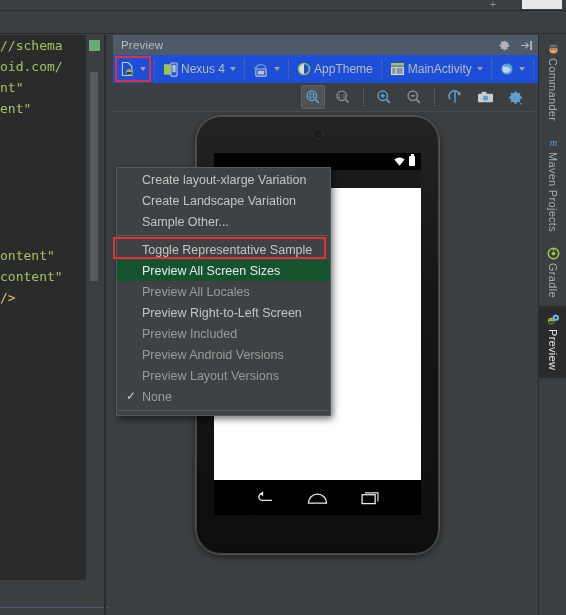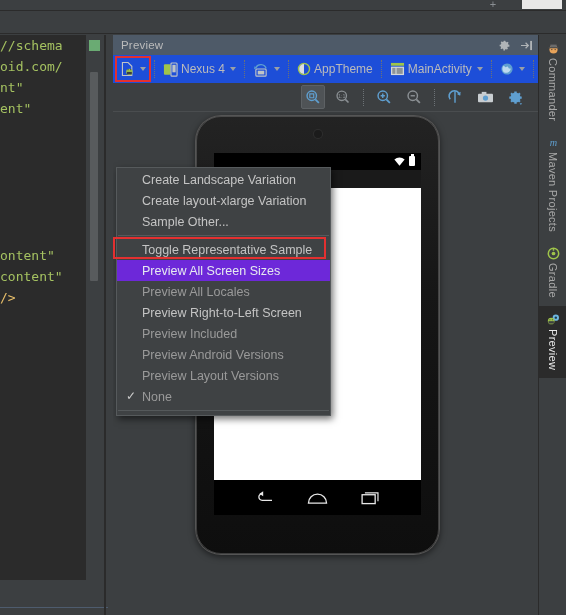--- a/index.html
+++ b/index.html
@@ -64,21 +64,21 @@
   .sb-batt { width:6px; height:10px; background:#fff; border-radius:1px; position:relative; }
   .sb-batt::before { content:""; position:absolute; left:1.5px; top:-2px; width:3px; height:2px; background:#fff; }
   .app-bar { width:100%; height:18px; background:#1a1a1a; }
   .app-content { width:100%; height:292px; background:#ffffff; }
   .nav-bar { width:100%; height:35px; background:#000; display:flex; align-items:center; justify-content:space-around; padding:0 24px; }
 
   
   .menu { position:absolute; left:3px; top:55px; width:215px; background:#3f4244; border:1px solid #565a5c; box-shadow:2px 3px 7px rgba(0,0,0,.55); z-index:50; padding:1px 0; }
   .mi { height:21px; display:flex; align-items:center; padding-left:25px; color:#c4c4c4; font-size:12.5px; white-space:nowrap; position:relative; }
   .mi.dim { color:#9a9a9a; }
-  .mi.sel { background:#6d28d9; color:#e6eaf0; }
+  .mi.sel { background:#14532d; color:#e6eaf0; }
   .mi .check { position:absolute; left:9px; top:3px; color:#c9c9c9; font-size:12px; }
   .mi-sep { height:1px; background:#55595b; margin:3px 1px; }
   .menu-redbox { position:absolute; left:0px; top:125px; width:213px; height:22px; border:2px solid #e33030; pointer-events:none; z-index:60; }
 
   
   .rightbar { position:absolute; left:538px; top:35px; width:28px; height:580px; background:#3c3f41; border-left:1px solid #2b2b2b; }
   .rb-item { position:relative; width:28px; display:flex; flex-direction:column; align-items:center; padding:6px 0 8px 0; }
   .rb-item.active { background:#2b2b2b; }
   .rb-label { writing-mode:vertical-rl; text-orientation:mixed; color:#a9a9a9; font-size:11px; letter-spacing:.3px; white-space:nowrap; margin-top:3px; }
   .rb-item.active .rb-label { color:#e8e8e8; }
@@ -286,24 +286,24 @@
             <svg width="19" height="14" viewBox="0 0 20 15">
                 <rect x="1" y="4" width="14" height="9.5" fill="none" stroke="#e8e8e8" stroke-width="1.4"></rect>
                 <path fill="none" stroke="#e8e8e8" stroke-width="1.3" d="M4 2h14v9"></path>
               </svg>
           </div>
         </div>
       </div>
 
       <div class="menu" id="menu-root">
           <div class="mi">
+            <span>Create layout-xlarge Variation</span>
+          </div>
+          <div class="mi">
             <span>Create Landscape Variation</span>
-          </div>
-          <div class="mi">
-            <span>Create layout-xlarge Variation</span>
           </div>
           <div class="mi">
             <span>Sample Other...</span>
           </div>
           <div class="mi-sep"></div>
           <div class="mi">
             <span>Toggle Representative Sample</span>
           </div>
           <div class="mi sel">
             <span>Preview All Screen Sizes</span>

